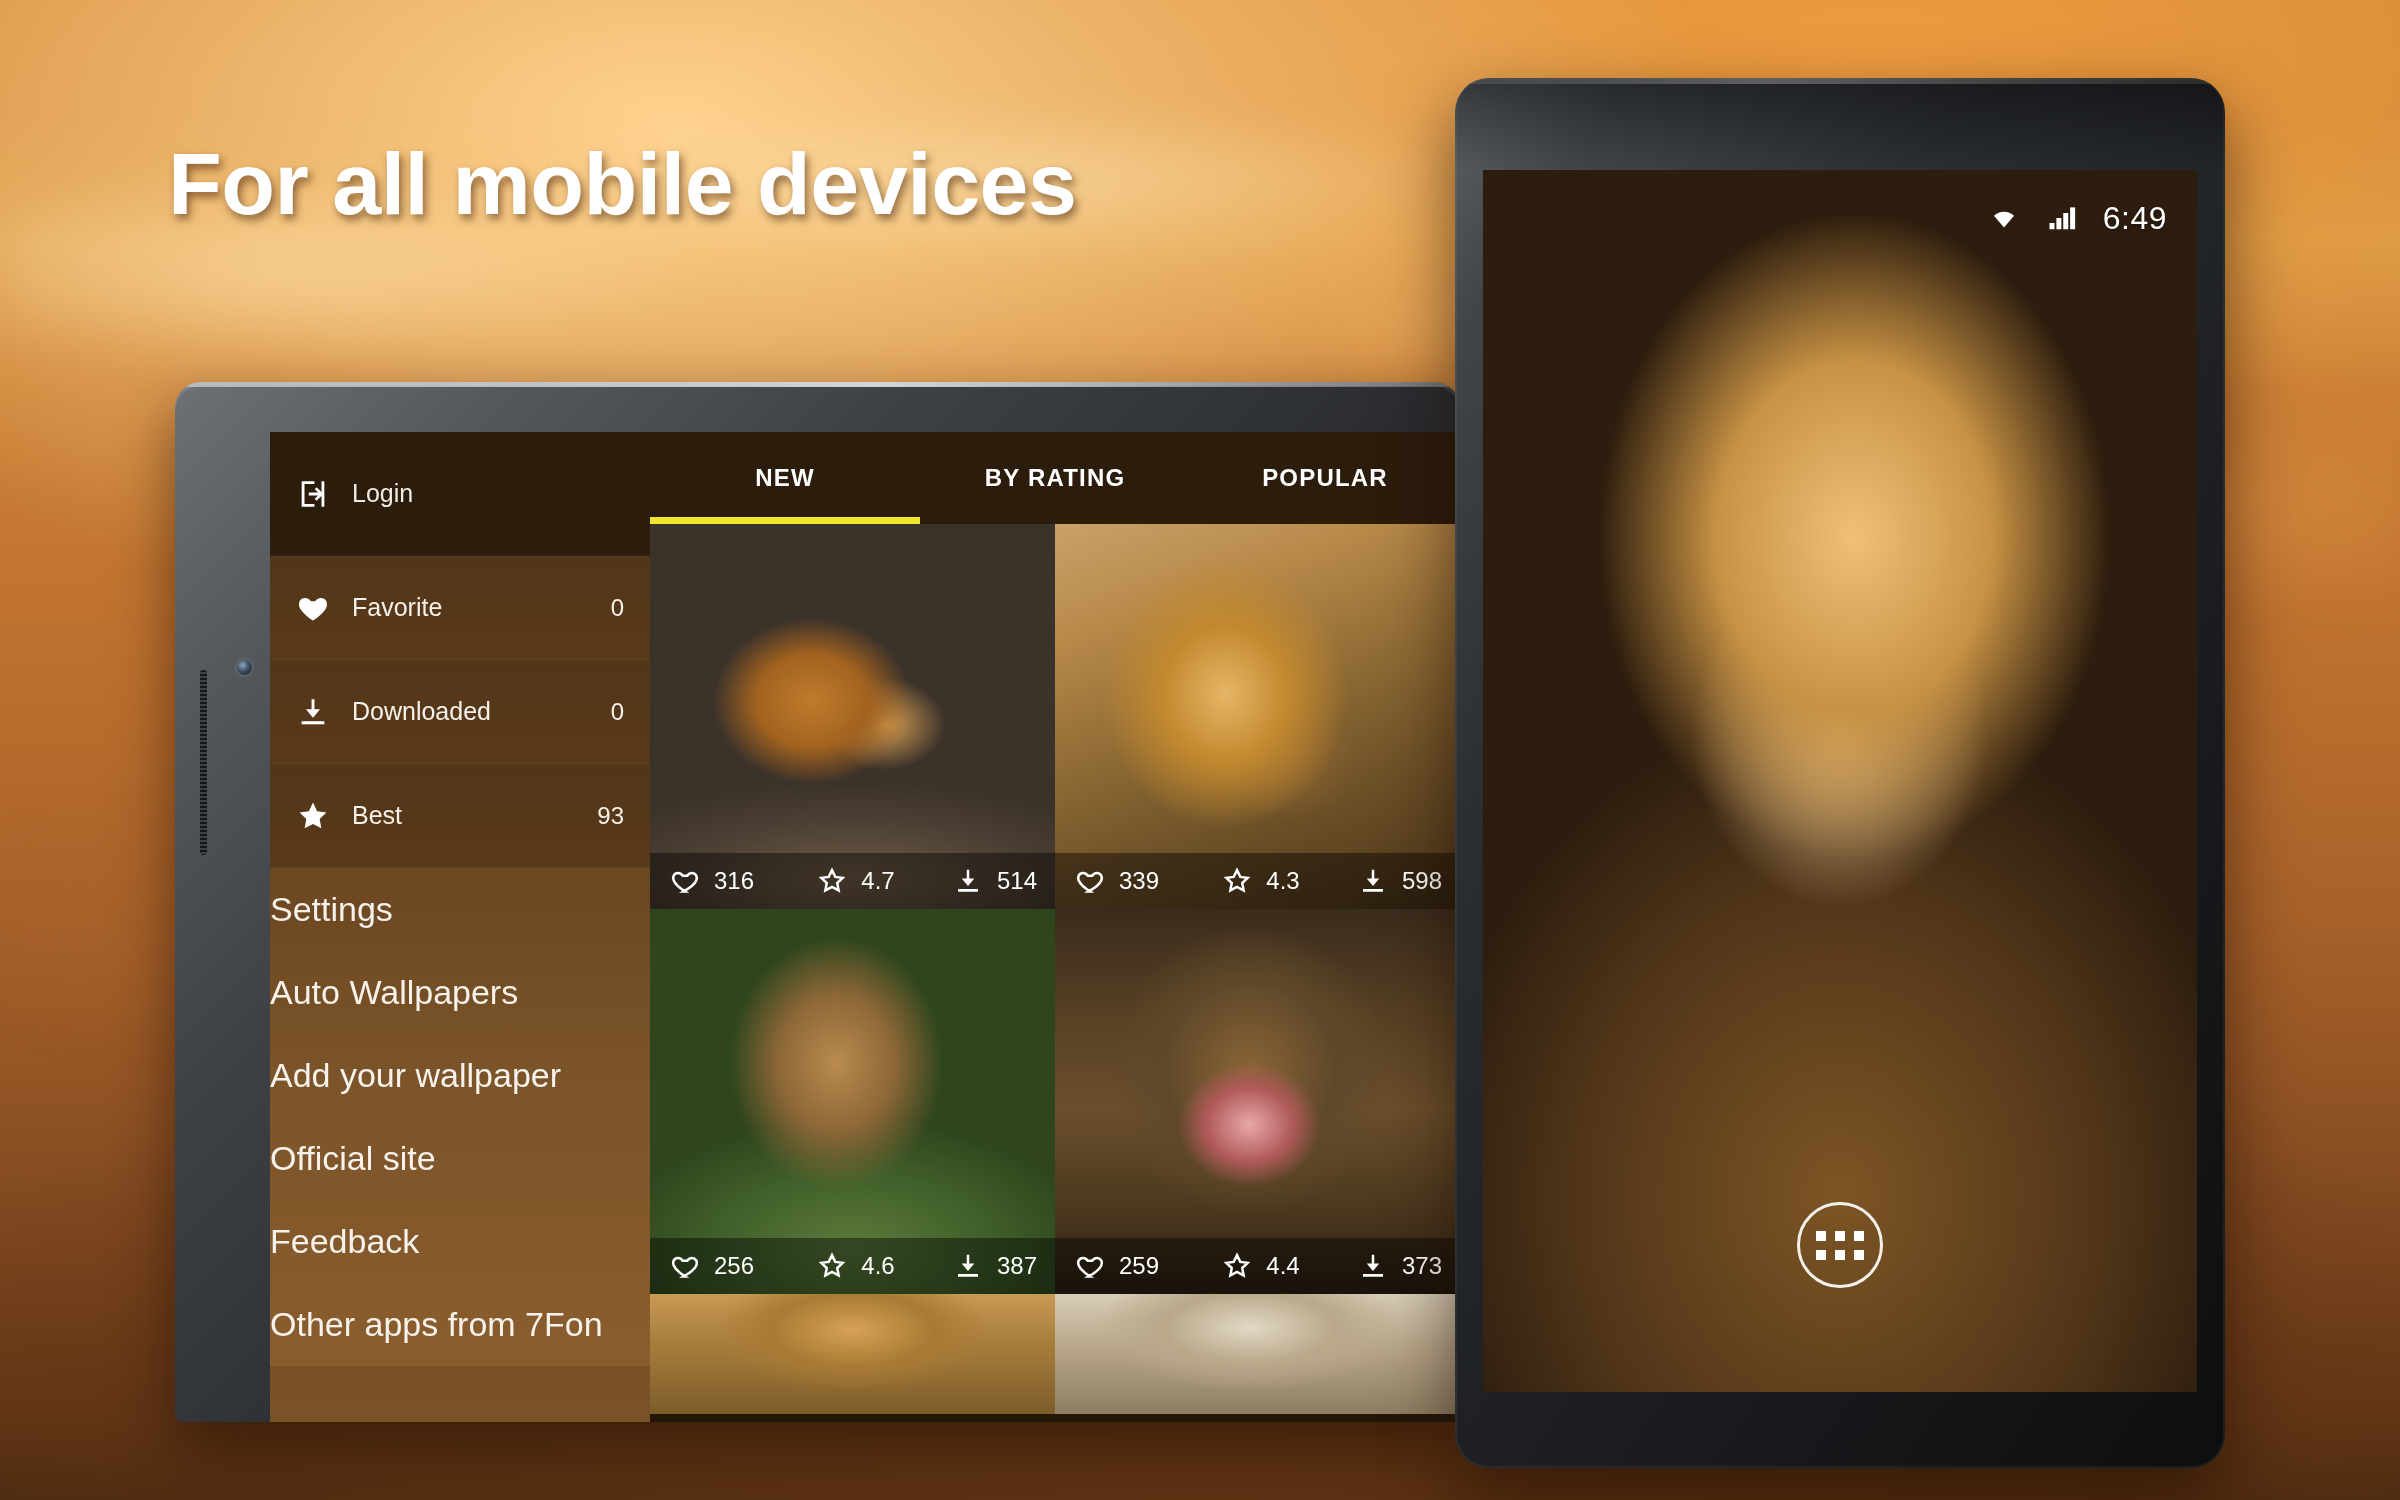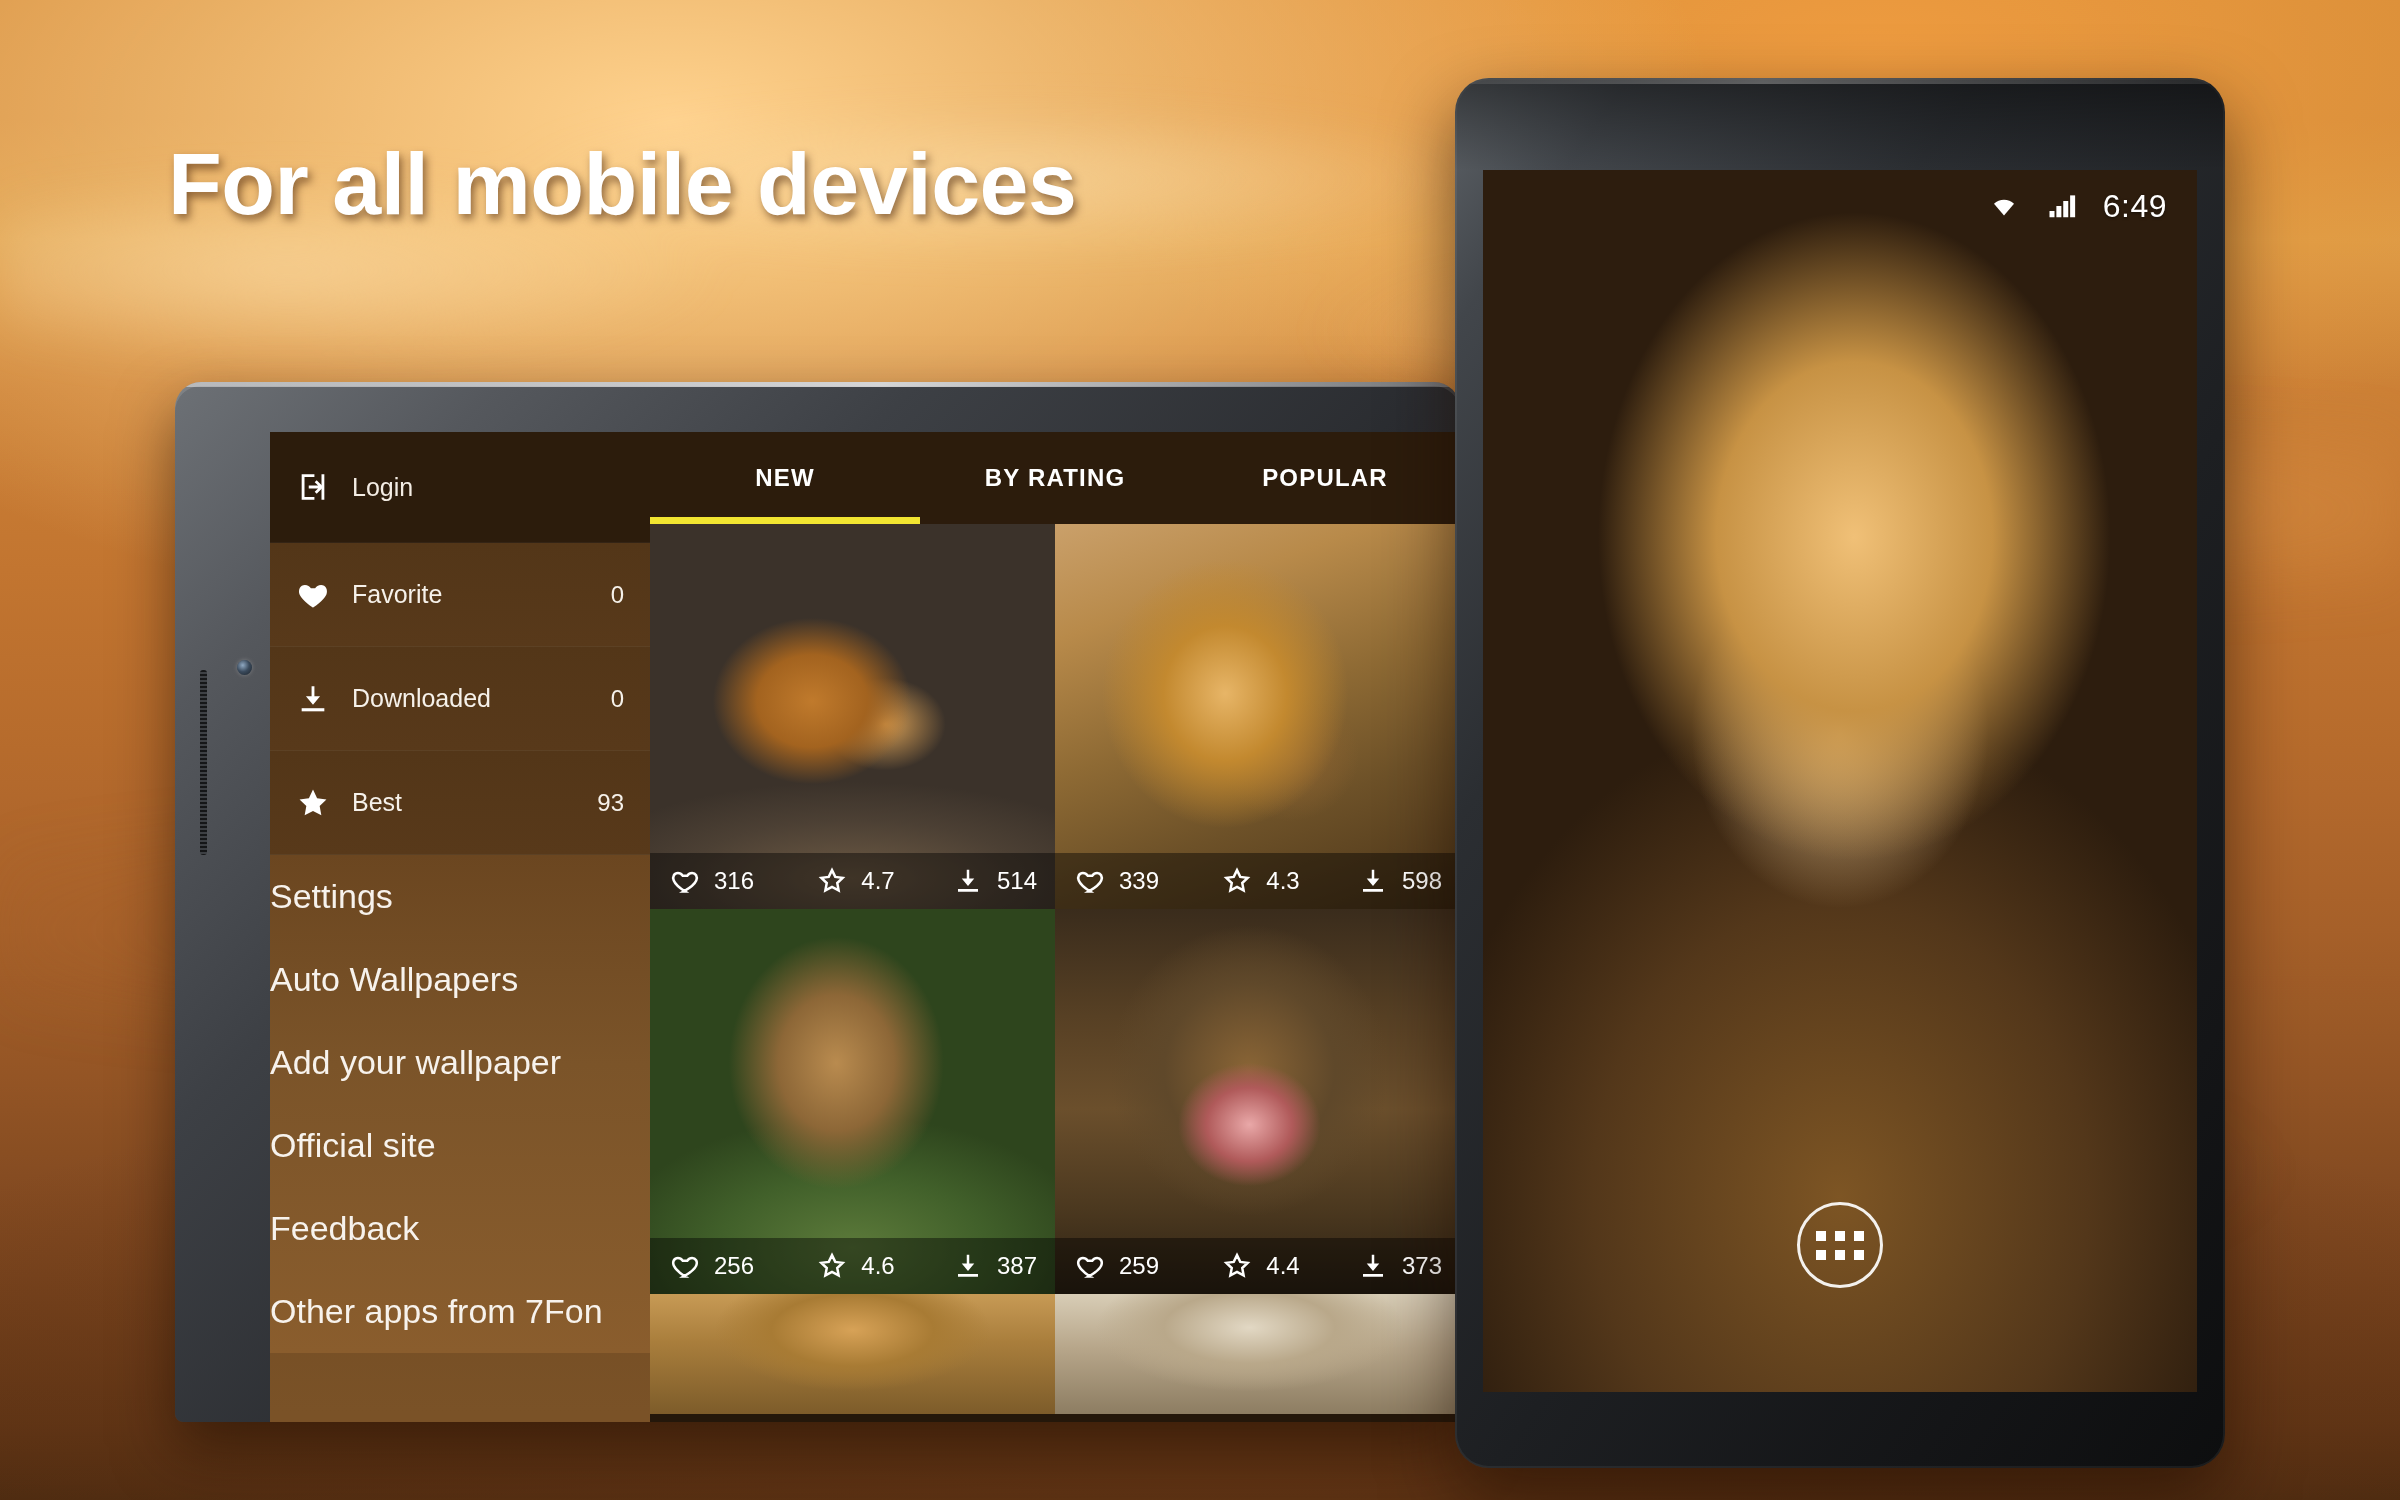--- a/index.html
+++ b/index.html
@@ -80,21 +80,21 @@
   .drawer {
     width:380px; flex:0 0 380px; height:100%;
     background:linear-gradient(180deg,
        #2c1c0c 0%, #2c1c0c 10%,
        #4a2f14 10%, #553718 52%,
        #2a1b0b 52%, #2a1b0b 60%,
        #6b4620 60%, #7a5227 99%);
     position:relative; color:#fff;
   }
   .dr-login {
-    height:111px; background:#2c1c0c;
+    height:124px; background:#2c1c0c;
     display:flex; align-items:center; padding-left:26px; gap:22px;
     border-bottom:1px solid rgba(255,255,255,0.04);
   }
   .dr-login .lbl { font-size:25px; color:#f3ece4; }
 
   .dr-row {
     height:104px; display:flex; align-items:center;
     padding:0 26px; gap:22px;
     border-bottom:1px solid rgba(255,255,255,0.055);
   }
@@ -198,21 +198,21 @@
   .phone-screen {
     position:absolute; left:28px; top:92px; right:28px; bottom:76px;
     overflow:hidden;
     background:
       radial-gradient(ellipse 46% 34% at 52% 30%, #f0c077 0%, #c79244 42%, rgba(150,105,50,0) 78%),
       radial-gradient(ellipse 26% 18% at 50% 46%, #e3c08c 0%, rgba(190,150,100,0) 80%),
       radial-gradient(ellipse 58% 40% at 50% 84%, #7d5524 0%, #53371a 60%, #2d1d0e 100%),
       linear-gradient(180deg,#b6873f 0%, #c59149 16%, #cf9a4d 32%, #b07f3a 52%, #7d5727 72%, #4a3216 88%, #241708 100%);
   }
   .phone-statusbar {
-    position:absolute; left:0; top:0; right:0; height:72px;
+    position:absolute; left:0; top:12px; right:0; height:72px;
     display:flex; align-items:center; justify-content:flex-end; gap:24px;
     padding-right:30px; color:#fff;
   }
   .phone-time { font-size:32px; letter-spacing:0.5px; text-shadow:0 1px 3px rgba(0,0,0,0.5); }
   .phone-home {
     position:absolute; left:50%; transform:translateX(-50%);
     bottom:104px; width:86px; height:86px; border-radius:50%;
     border:3px solid rgba(255,255,255,0.92);
     display:flex; align-items:center; justify-content:center;
   }

